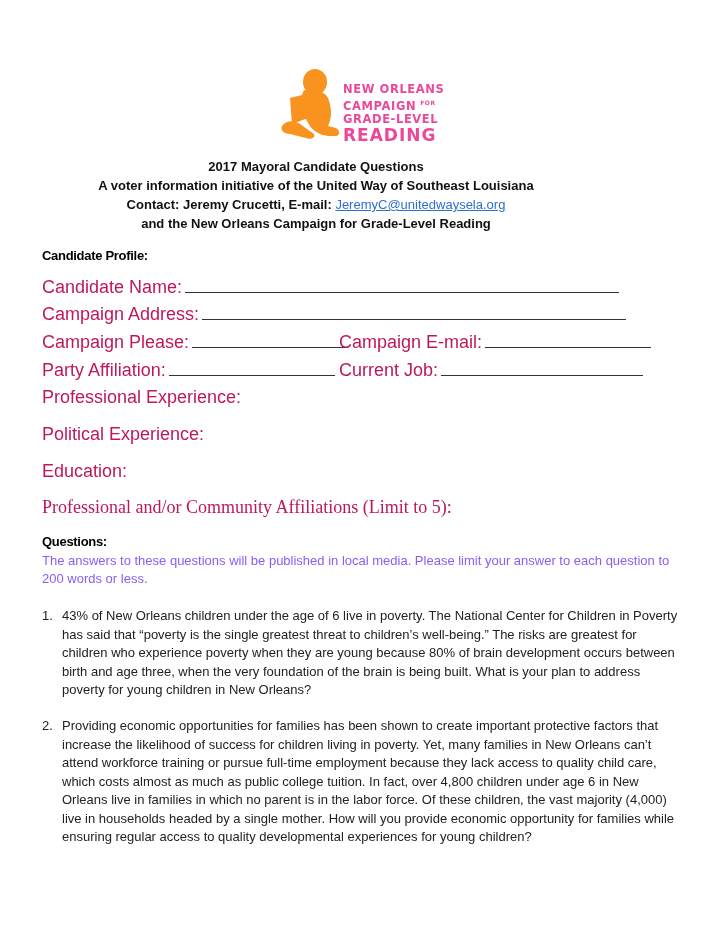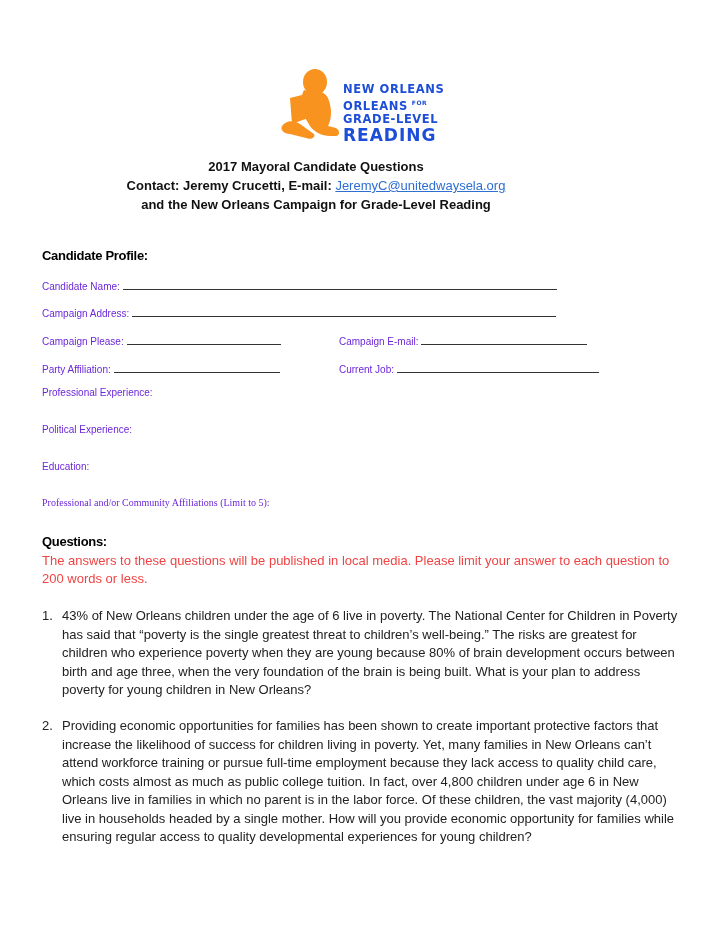--- a/index.html
+++ b/index.html
@@ -1,54 +1,55 @@
 <!DOCTYPE html>
 <html><head>
   <meta charset="utf-8">
   <style>
     html, body { margin: 0; padding: 0; background: #ffffff; }
     body { width: 720px; height: 931px; position: relative; overflow: hidden;
            font-family: "Liberation Sans", sans-serif; color: #1a1a1a; }
     .logo { position: absolute; left: 270px; top: 68px; width: 180px; height: 72px; }
-    .logo-text { position: absolute; left: 343px; top: 83px; color: #1d4ed8;
+    .logo-text { position: absolute; left: 343px; top: 83px; color: #ec4899;
                  font-family: "DejaVu Sans", sans-serif; font-weight: bold; line-height: 13px; }
     .logo-text .l1, .logo-text .l2, .logo-text .l3 { font-size: 11.5px; letter-spacing: 0.6px; display: block; }
     .logo-text .l4 { font-size: 17px; letter-spacing: 1px; display: block; line-height: 19px; }
     .logo-text .for { font-size: 6px; vertical-align: super; margin-left: 4px; letter-spacing: 0.5px; }
     .header { position: absolute; left: 0; top: 157px; width: 632px; text-align: center;
               font-size: 13px; line-height: 19px; font-weight: 600; color: #111; }
     .header a { color: #2e6fd1; text-decoration: underline; font-weight: normal; }
     .section-title { position: absolute; left: 42px; font-weight: bold; font-size: 13px; letter-spacing: -0.3px; color: #000; }
-    .field { position: absolute; left: 42px; font-size: 10px; color: #6d28d9; white-space: nowrap; }
+    .field { position: absolute; left: 42px; font-size: 18px; color: #be185d; white-space: nowrap; }
     .blank { display: inline-block; border-bottom: 1px solid #333; height: 12px; vertical-align: baseline; margin-left: 3px; }
-    .para { position: absolute; left: 42px; width: 640px; font-size: 13px; line-height: 18px; color: #ef4444; }
+    .para { position: absolute; left: 42px; width: 640px; font-size: 13px; line-height: 18px; color: #8b5cf6; }
     .qitem { position: absolute; left: 42px; width: 640px; font-size: 13px; line-height: 18.5px; color: #222; }
     .qitem .num { position: absolute; left: 0; top: 0; }
     .qitem .txt { margin-left: 20px; display: block; }
   </style>
 </head>
 <body>
 
 <svg class="logo" viewBox="0 0 180 72">
   <g fill="#f7931e">
     <ellipse cx="45" cy="14" rx="12" ry="13"></ellipse>
     <path d="M34 22 C30 30 30 40 34 48 L40 58 C44 64 52 68 60 68 L66 68 C70 68 70 62 66 60 L58 58 C62 50 62 40 58 30 C55 24 48 22 42 24 Z"></path>
     <path d="M20 30 L36 26 L38 50 L22 56 Z"></path>
     <path d="M12 58 C16 52 24 52 30 56 L44 66 C46 70 40 72 36 70 L20 66 C14 66 10 62 12 58 Z"></path>
   </g>
 </svg>
 <div class="logo-text">
   <span class="l1">NEW ORLEANS</span>
-  <span class="l2"><span>ORLEANS</span><span class="for">FOR</span></span>
+  <span class="l2"><span>CAMPAIGN</span><span class="for">FOR</span></span>
   <span class="l3">GRADE-LEVEL</span>
   <span class="l4">READING</span>
 </div>
 
 <div class="header">
   <div>2017 Mayoral Candidate Questions</div>
+  <div>A voter information initiative of the United Way of Southeast Louisiana</div>
   <div><span>Contact: Jeremy Crucetti, E-mail: </span><a>JeremyC@unitedwaysela.org</a></div>
   <div>and the New Orleans Campaign for Grade-Level Reading</div>
 </div>
 
 <div class="section-title" style="top:248px;">Candidate Profile:</div>
 
 <div class="field" style="top:277px;">
   <span>Candidate Name:</span><span class="blank" style="width:434px;"></span>
 </div>
 <div class="field" style="top:304px;">

